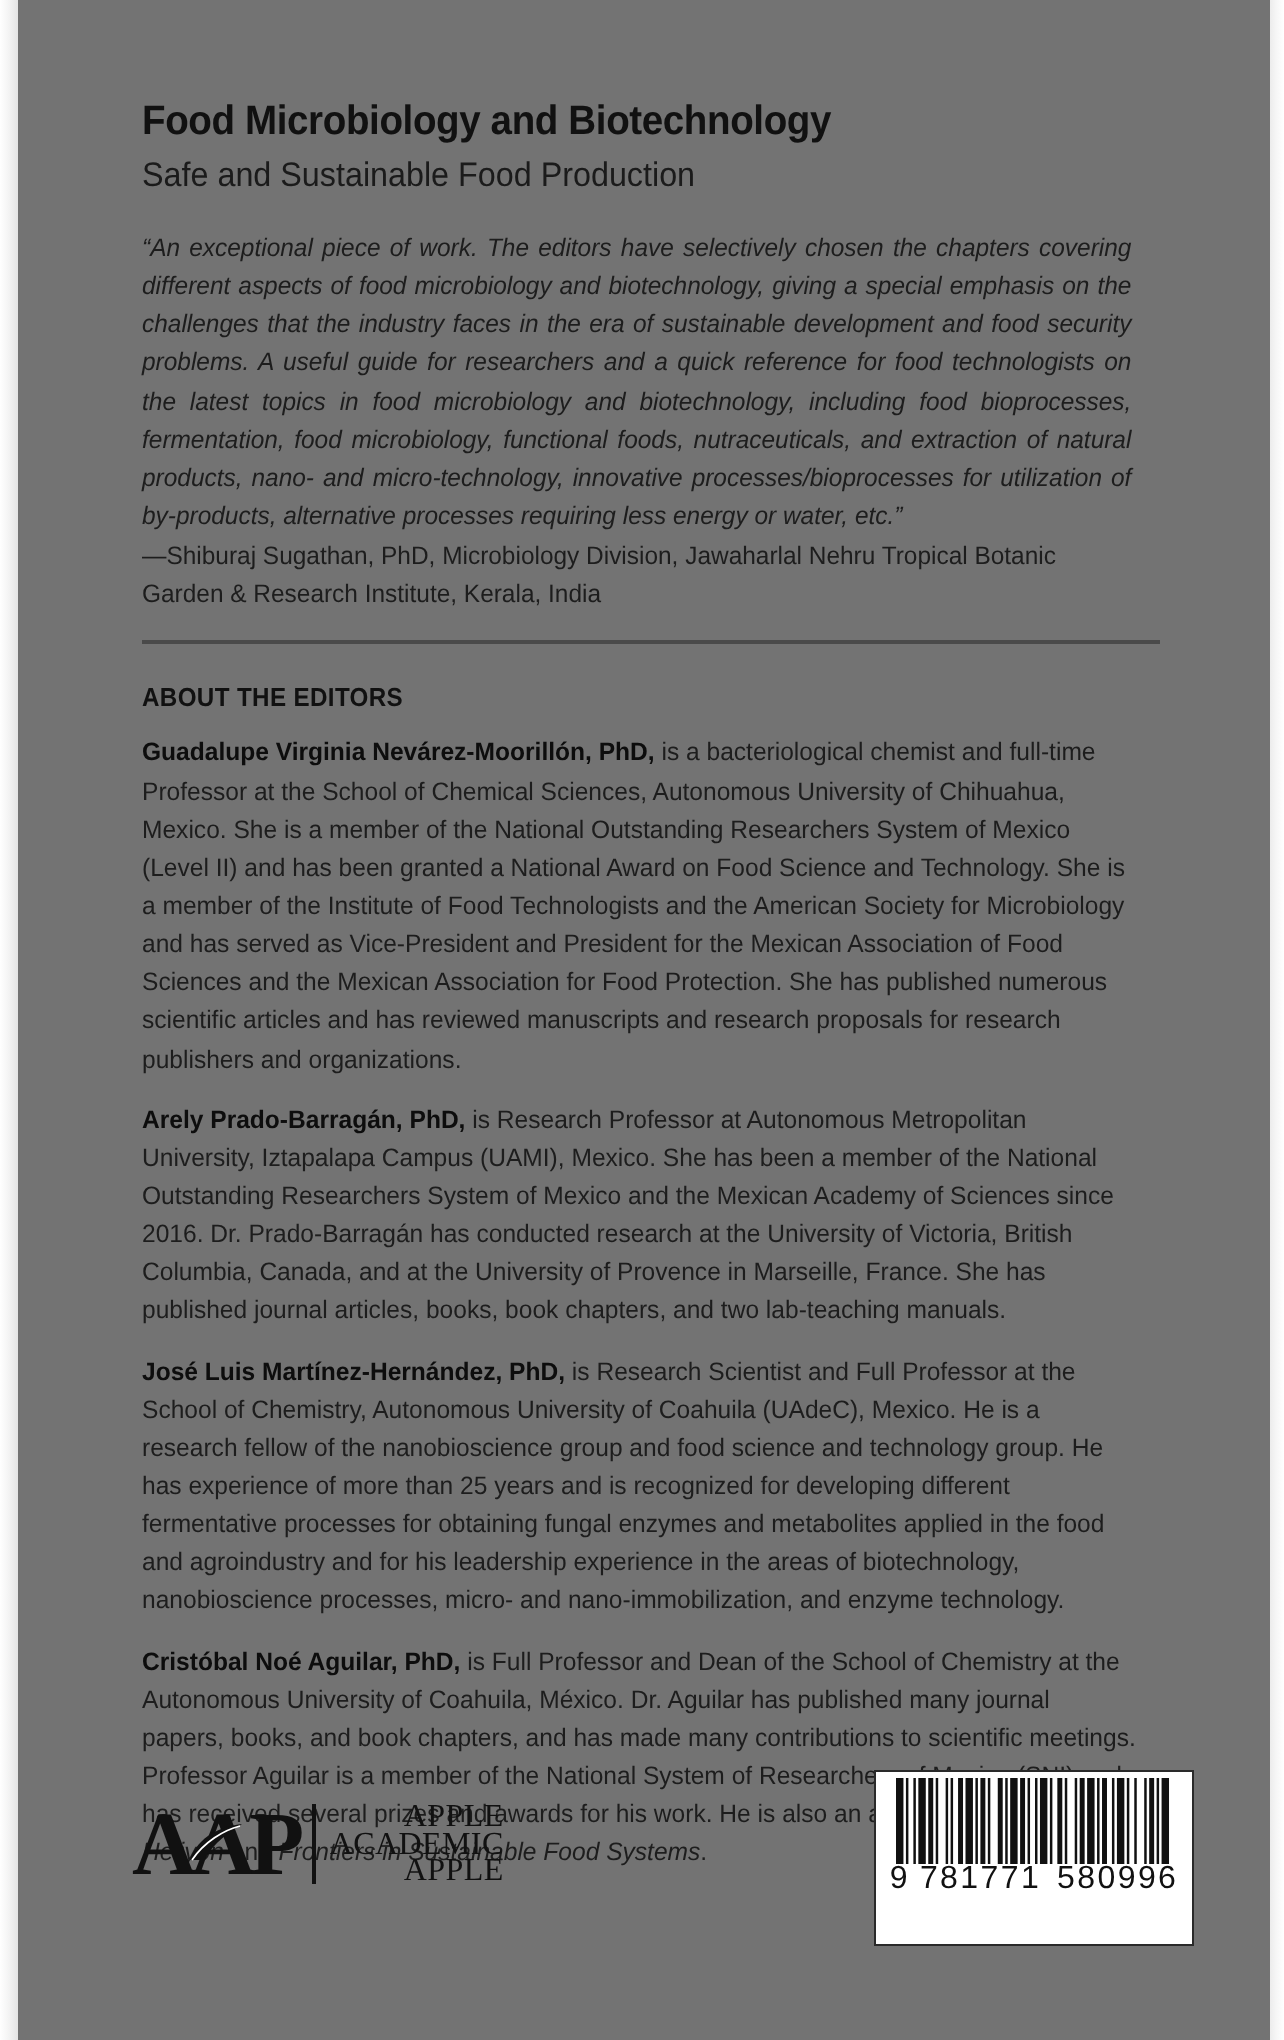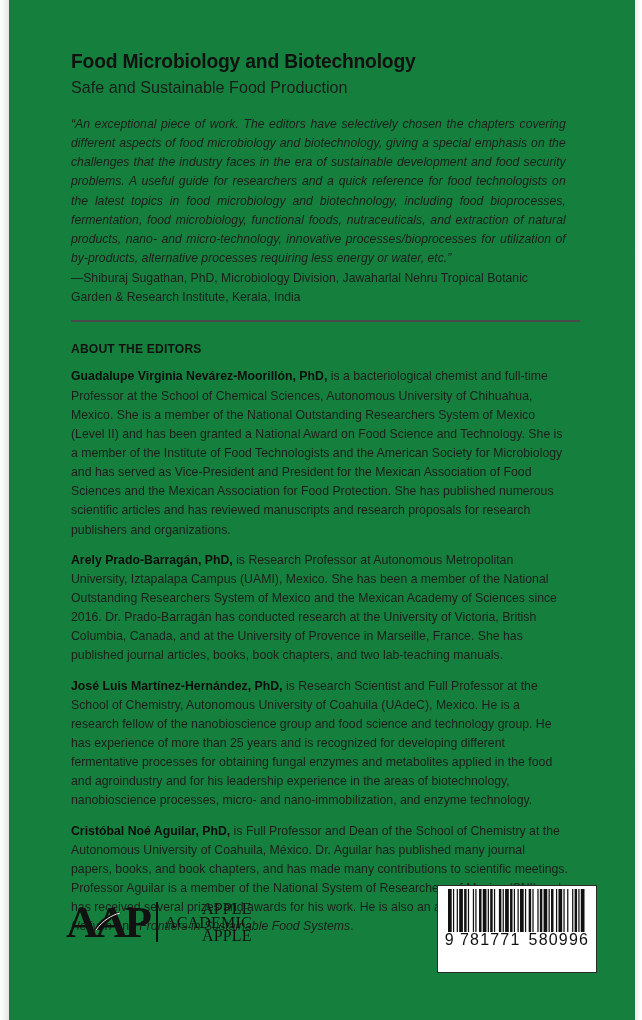--- a/index.html
+++ b/index.html
@@ -4,21 +4,21 @@
 <style>
   html, body {
     margin: 0;
     padding: 0;
     background: #ffffff;
   }
   .page {
     position: relative;
     width: 642px;
     height: 1020px;
-    background: #15803d;
+    background: #737373;
     overflow: hidden;
     font-family: "Liberation Sans", sans-serif;
     color: #1a1a1a;
     box-sizing: border-box;
   }
   
   .page-edge-left {
     position: absolute;
     left: 0; top: 0;
     width: 9px; height: 1020px;

